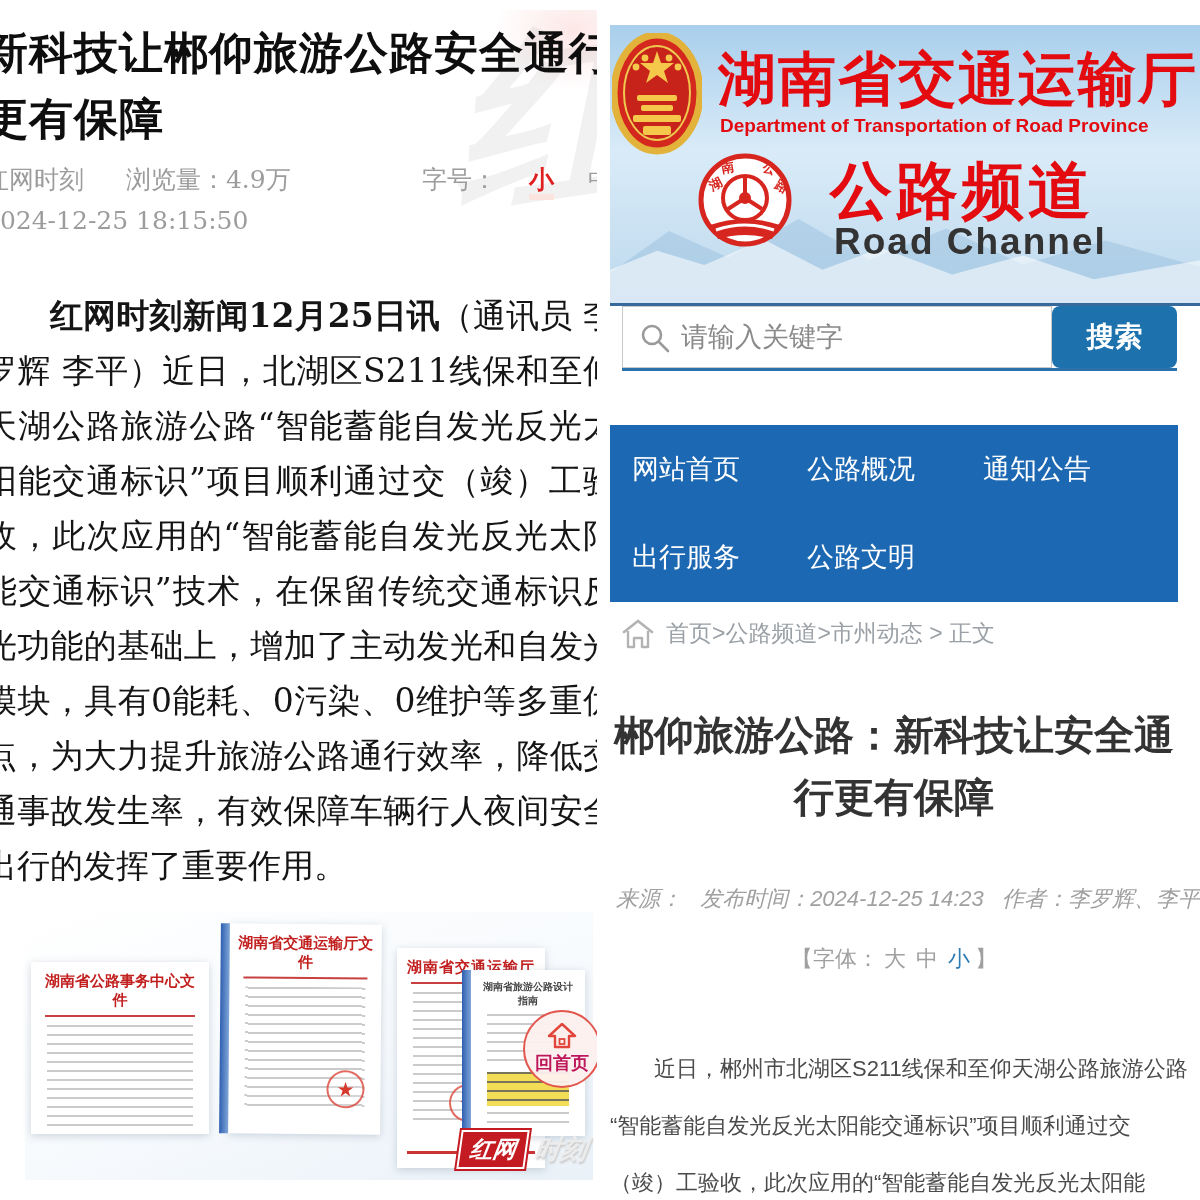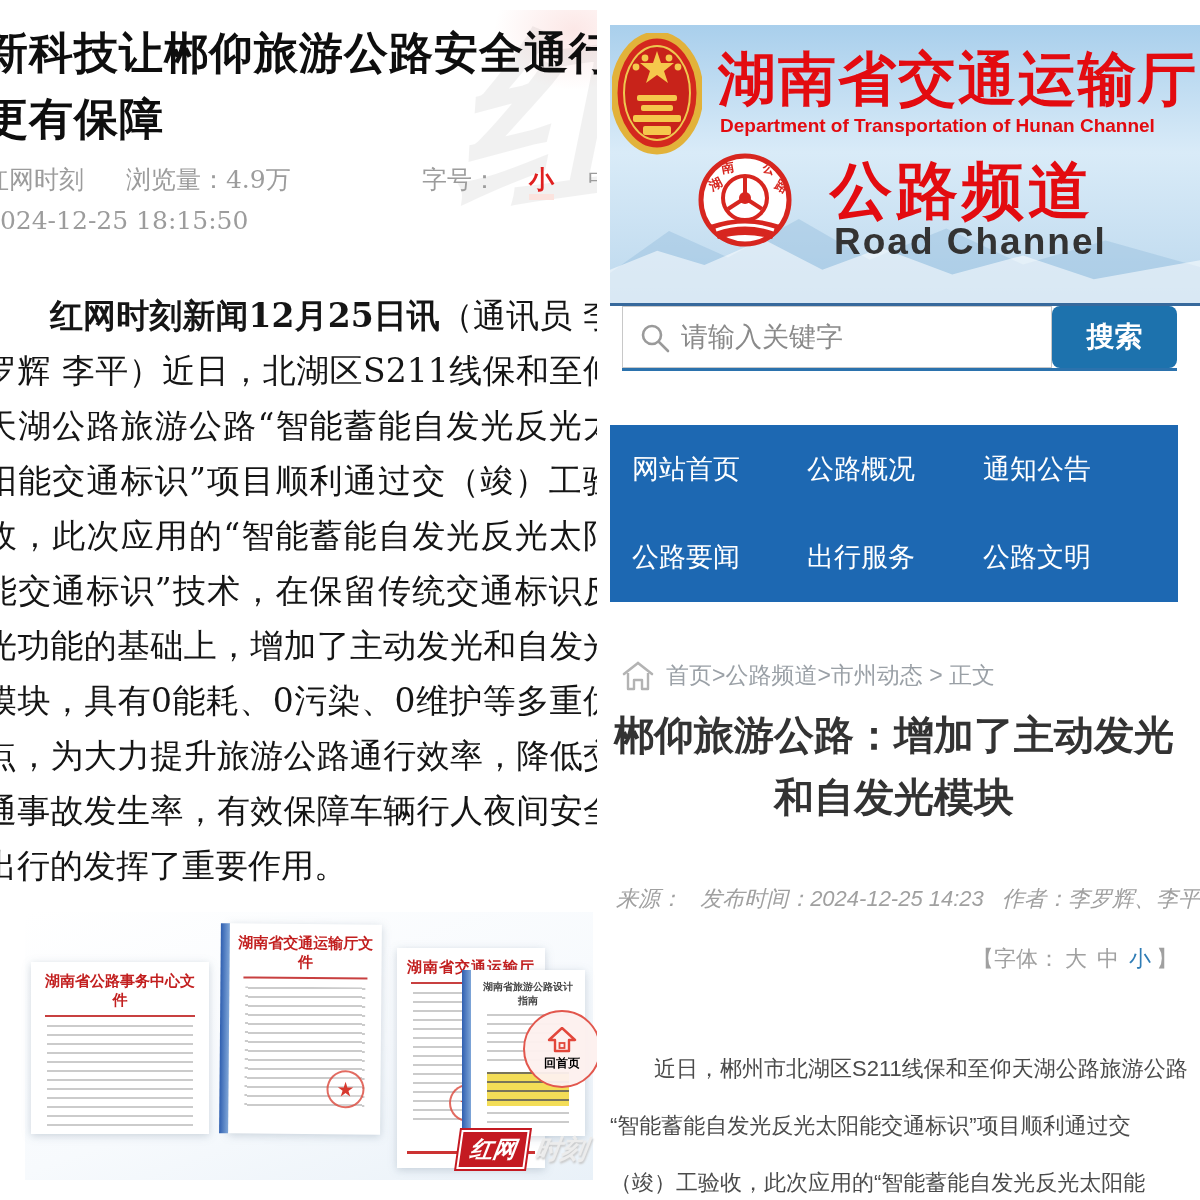--- a/index.html
+++ b/index.html
@@ -60,21 +60,21 @@
   .doc2 .doc-title { font-size:15px; }
   .doc3 { left:372px; top:36px; width:148px; height:220px; }
   .doc3 .doc-title { font-size:15px; letter-spacing:1px; }
   .doc3 .bottom-rule { position:absolute; left:10px; right:10px; bottom:14px; height:3px; background:#c33; }
   .doc4 { left:446px; top:58px; width:114px; height:166px; }
   .doc4 .doc-title { font-size:10px; color:#444; }
 
   .home-badge { position:absolute; left:498px; top:98px; width:78px; height:78px; border-radius:50%;
                 background:rgba(253,240,238,.95); border:2px solid #e2574d; display:flex;
                 flex-direction:column; align-items:center; justify-content:center; gap:2px; cursor:pointer; }
-  .home-badge .hb-label { color:#000000; font-size:12px; font-weight:700; }
+  .home-badge .hb-label { color:#be185d; font-size:18px; font-weight:700; }
 
   .rednet-logo { position:absolute; left:434px; top:218px; display:flex; align-items:center; }
   .rw1 { transform:skewX(-8deg); background:#c41a22; color:#fff; font-weight:800; font-style:italic;
          font-size:23px; padding:2px 9px; border:2px solid #fff; box-shadow:0 0 0 2px #c41a22; }
   .rw2 { margin-left:8px; transform:skewX(-8deg); font-size:26px; font-weight:800; font-style:italic;
          color:#ececec; text-shadow:1px 2px 2px #c9c9c9; }
 
   
   .right-page { left:610px; width:590px; height:1200px; background:#fff; }
 
@@ -104,31 +104,31 @@
                   font-size:27px; color:#333; font-family:inherit; background:transparent; }
   .search-input::placeholder { color:#8a8a8a; }
   .search-btn { width:125px; height:62px; background:#1d72ad; color:#fff; font-size:28px;
                 font-weight:700; border:none; border-radius:8px; cursor:pointer; font-family:inherit; }
 
   .nav { position:absolute; left:0; top:425px; width:568px; height:177px; background:#1d68b2;
          display:grid; grid-template-columns:175px 176px 1fr; grid-auto-rows:88px;
          align-items:center; padding-left:22px; }
   .nav-item { color:#fff; font-size:27px; cursor:pointer; }
 
-  .breadcrumb { position:absolute; left:12px; top:660px; display:flex; align-items:center; gap:12px; }
+  .breadcrumb { position:absolute; left:12px; top:618px; display:flex; align-items:center; gap:12px; }
   .breadcrumb .bc-text { color:#9aa0a6; font-size:23px; cursor:pointer; }
 
   .r-title { position:absolute; left:0; top:704px; width:568px; text-align:center;
              font-size:40px; line-height:62px; font-weight:800; color:#333; }
 
   .r-meta { position:absolute; left:0; top:884px; width:568px; text-align:center;
             font-size:22px; color:#a0a0a0; white-space:nowrap;font-style:italic; }
   .r-meta span { margin:0 6px; }
 
-  .r-fontrow { position:absolute; left:0; top:944px; width:568px; text-align:right;
+  .r-fontrow { position:absolute; left:0; top:944px; width:568px; text-align:center;
                font-size:22px; color:#a0a0a0; }
   .r-fontrow .fz { margin:0 5px; cursor:pointer; }
   .r-fontrow .fz.small { color:#2f7cb5; }
 
   .r-body { position:absolute; left:0; top:1040px; width:578px; height:160px; overflow:hidden;
             font-size:22px; line-height:57px; color:#4b4b4b; text-indent:44px; white-space:pre-line; }
 </style>
 </head>
 <body>
 
@@ -218,21 +218,21 @@
       </g>
       <g fill="#f5c84c">
         <rect x="25" y="62" width="40" height="6" rx="2"></rect>
         <rect x="29" y="72" width="32" height="6" rx="2"></rect>
         <rect x="21" y="82" width="48" height="7" rx="2"></rect>
         <rect x="31" y="93" width="28" height="9" rx="2"></rect>
       </g>
     </svg>
 
     <div class="dept-cn">湖南省交通运输厅</div>
-    <div class="dept-en">Department of Transportation of Hunan Channel</div>
+    <div class="dept-en">Department of Transportation of Road Province</div>
 
     <svg class="road-logo" width="94" height="94" viewBox="0 0 94 94">
       <circle cx="47" cy="47" r="44" fill="#fff" stroke="#d7261f" stroke-width="5"></circle>
       <circle cx="47" cy="45" r="22" fill="none" stroke="#d7261f" stroke-width="4"></circle>
       <circle cx="47" cy="45" r="6" fill="#d7261f"></circle>
       <line x1="47" y1="45" x2="47" y2="25" stroke="#d7261f" stroke-width="4"></line>
       <line x1="47" y1="45" x2="30" y2="56" stroke="#d7261f" stroke-width="4"></line>
       <line x1="47" y1="45" x2="64" y2="56" stroke="#d7261f" stroke-width="4"></line>
       <path d="M12 72 Q47 60 82 72 L74 86 Q47 78 20 86 Z" fill="#d7261f"></path>
       <path d="M18 77 Q47 67 76 77" fill="none" stroke="#fff" stroke-width="3"></path>
@@ -254,34 +254,33 @@
       </svg>
       <input class="search-input" type="text" placeholder="请输入关键字" style="">
     </div>
     <button class="search-btn">搜索</button>
   </div>
 
   <nav class="nav">
     <div class="nav-item">网站首页</div>
     <div class="nav-item">公路概况</div>
     <div class="nav-item">通知公告</div>
-    <div class="nav-item">公路要闻</div>
     <div class="nav-item">出行服务</div>
     <div class="nav-item">公路文明</div>
   </nav>
 
   <div class="breadcrumb">
     <svg width="32" height="30" viewBox="0 0 32 30">
       <path d="M16 2 L30 13 M16 2 L2 13" fill="none" stroke="#b3b3b3" stroke-width="2.6" stroke-linecap="round"></path>
       <path d="M6 12 L6 28 L12 28 L12 19 L20 19 L20 28 L26 28 L26 12" fill="none" stroke="#b3b3b3" stroke-width="2.4" stroke-linejoin="round"></path>
     </svg>
     <span class="bc-text">首页&gt;公路频道&gt;市州动态 &gt; 正文</span>
   </div>
 
-  <h2 class="r-title">郴仰旅游公路：增加了主动发光和自发光模块</h2>
+  <h2 class="r-title">郴仰旅游公路：新科技让安全通行更有保障</h2>
 
   <div class="r-meta">
     <span>来源：</span>
     <span>发布时间：2024-12-25 14:23</span>
     <span>作者：李罗辉、李平</span>
   </div>
 
   <div class="r-fontrow">
     <span>【字体：</span><span class="fz">大</span><span class="fz">中</span><span class="fz small">小</span><span>】</span>
   </div>

